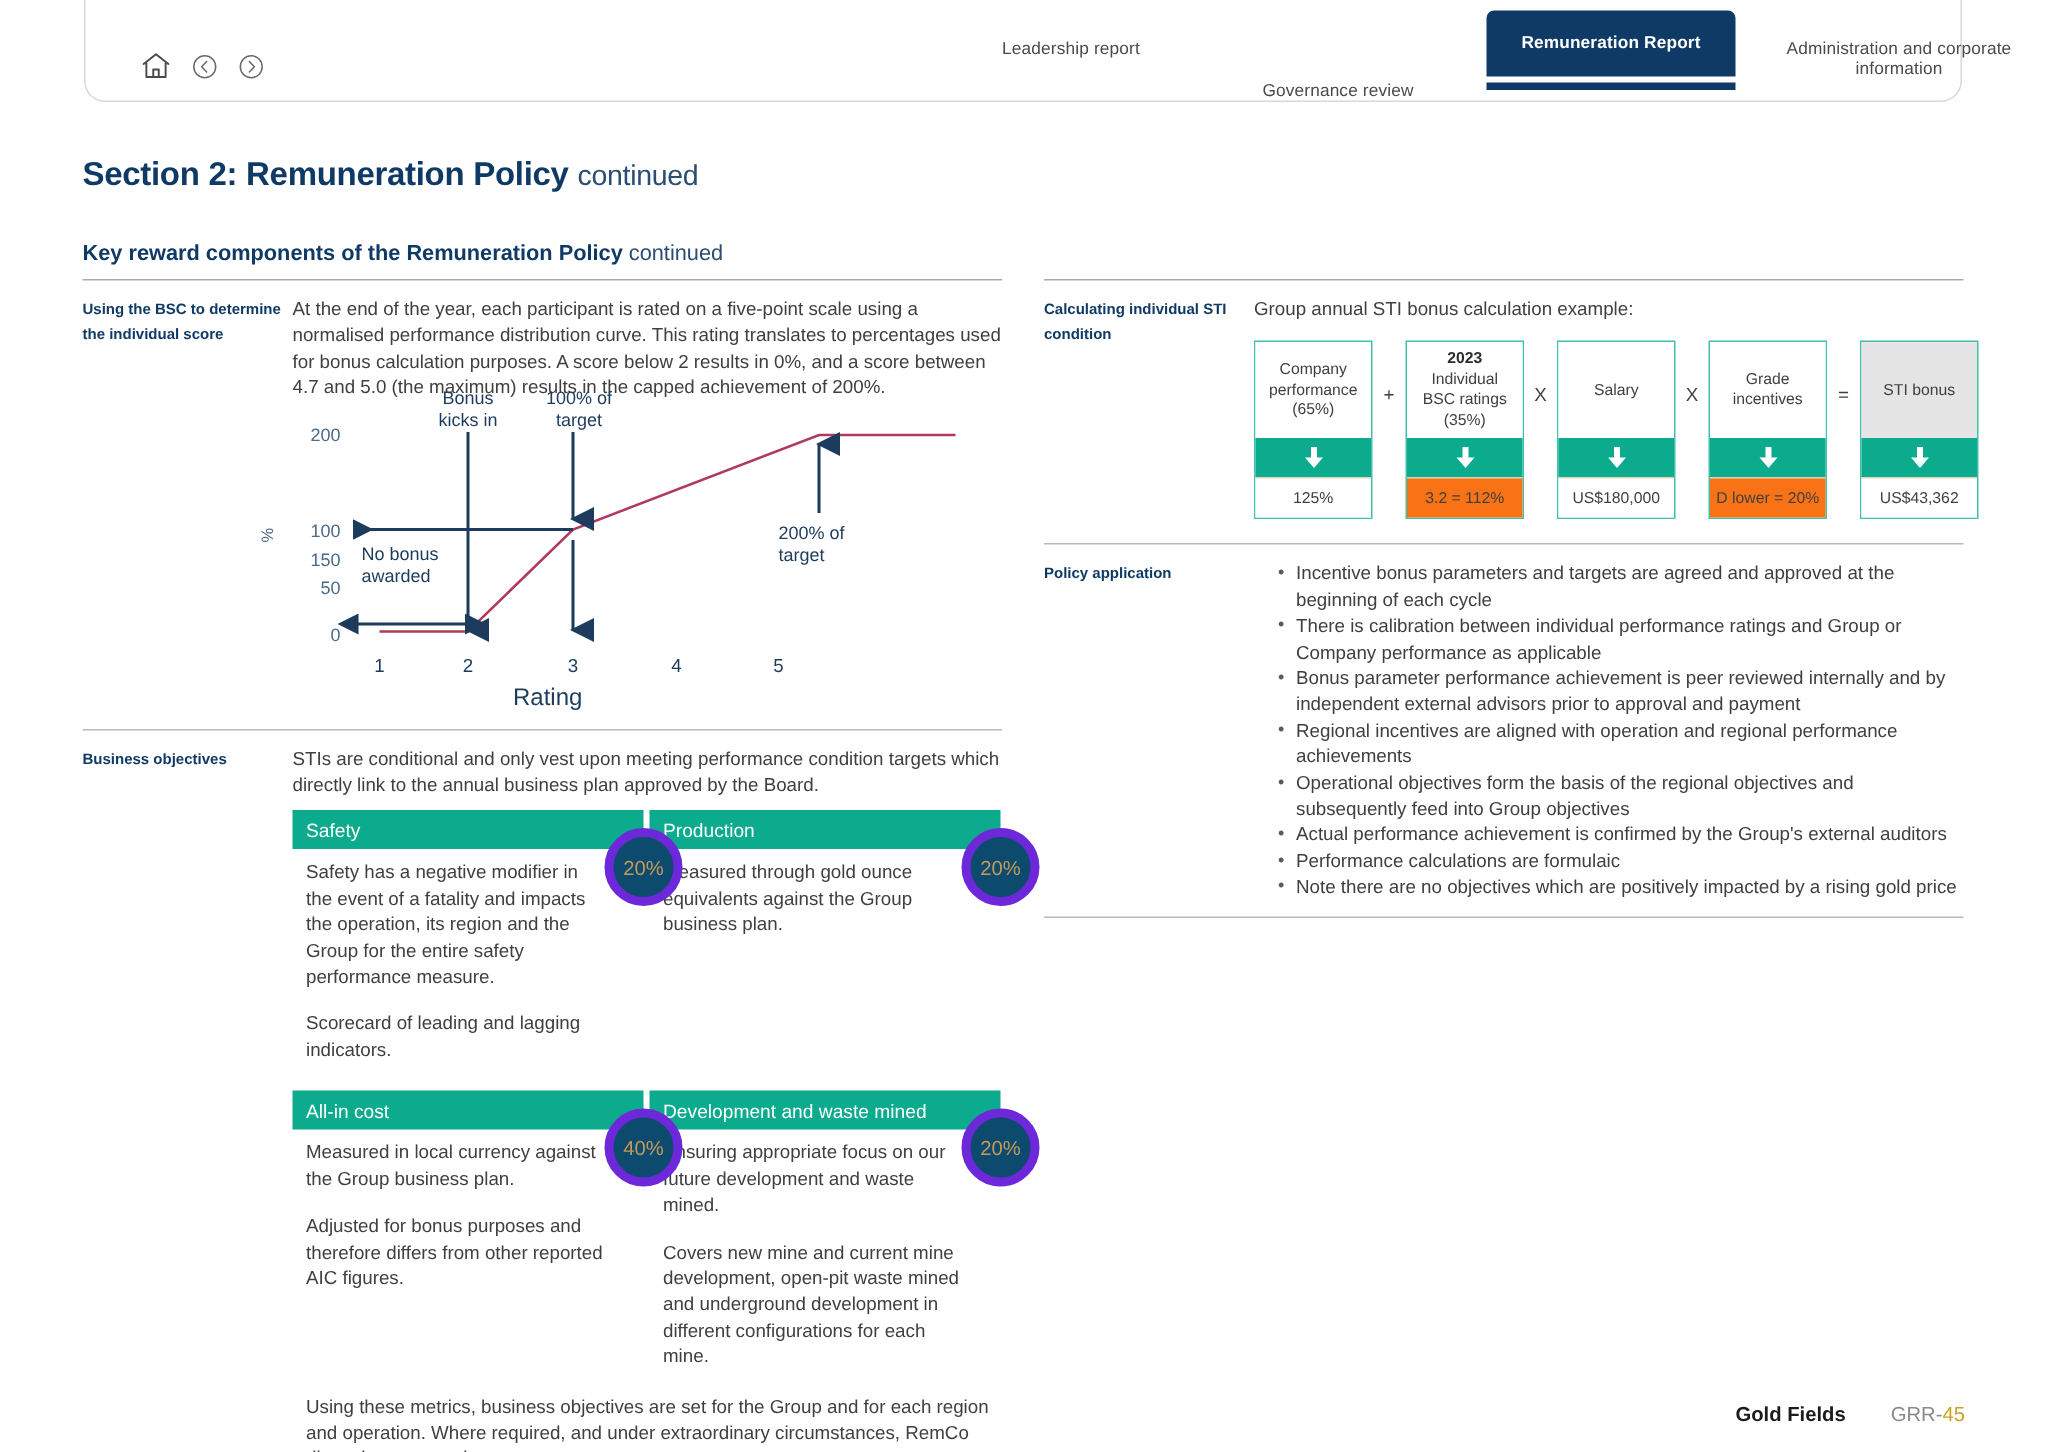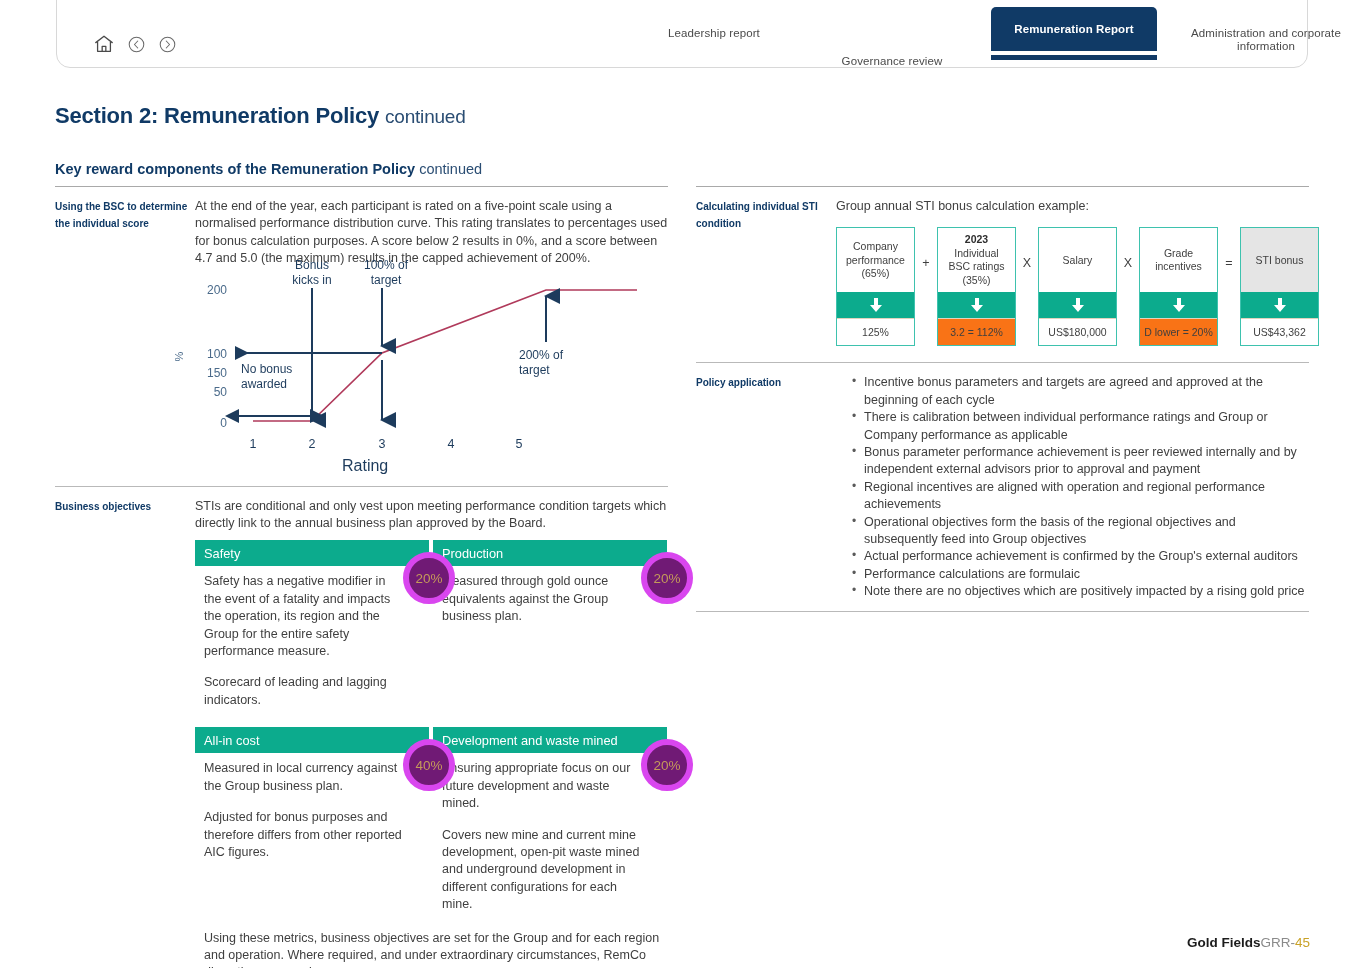--- a/index.html
+++ b/index.html
@@ -171,22 +171,22 @@
     line-height: 17.4px;
     color: #3f3f3f;
     padding: 7px 9px 0 9px;
     width: 200px;
   }
   .card-body p { margin: 0 0 14px 0; }
   .badge {
     position: absolute;
     width: 52px; height: 52px;
     border-radius: 50%;
-    border: 6px solid #d946ef;
-    background: #701a75;
+    border: 6px solid #6d28d9;
+    background: #0c4a6e;
     display: flex; align-items: center; justify-content: center;
     font-size: 13.5px;
     color: #c49a5a;
     box-sizing: border-box;
     z-index: 5;
   }
 
   .note {
     font-size: 12.5px;
     line-height: 17.4px;
@@ -260,21 +260,21 @@
     position: absolute;
     left: 0; top: -1px;
     color: #5a5a5a;
     font-size: 12px;
   }
 
   
   .footer {
     position: absolute;
     right: 55px; bottom: 18px;
-    display: flex; align-items: baseline; 
+    display: flex; align-items: baseline; gap: 30px;
     font-size: 13.5px;
     margin-top: 12px;
   }
   .footer-brand { font-weight: bold; color: #1c1c1c; }
   .footer-page { color: #8a8a8a; }
   .footer-page .num { color: #c9a227; }
 </style>
 </head>
 <body>
 

